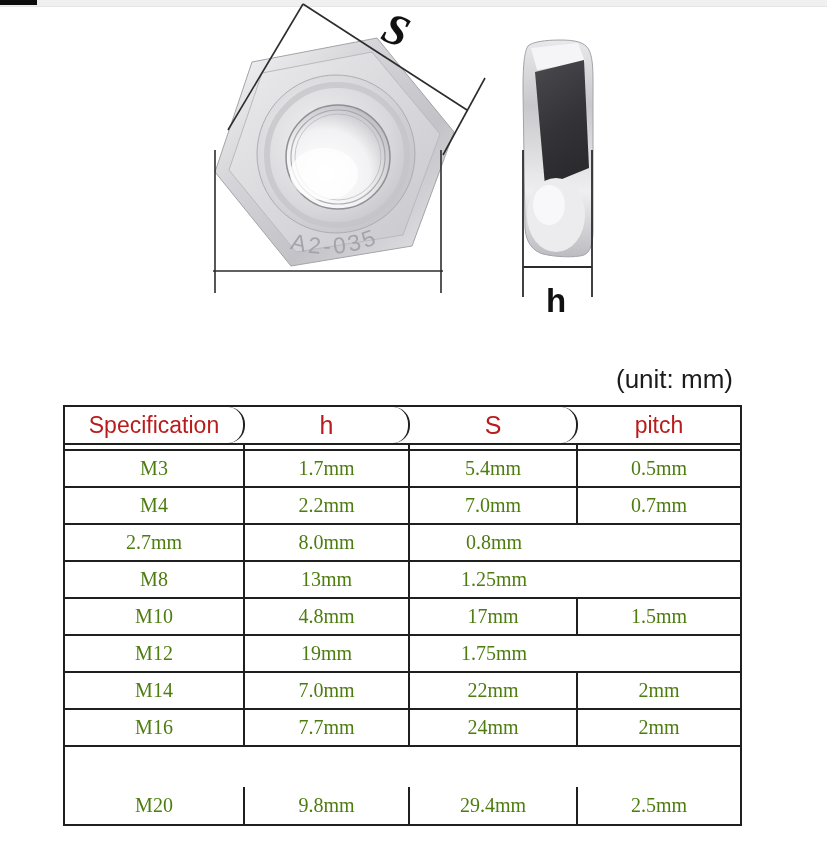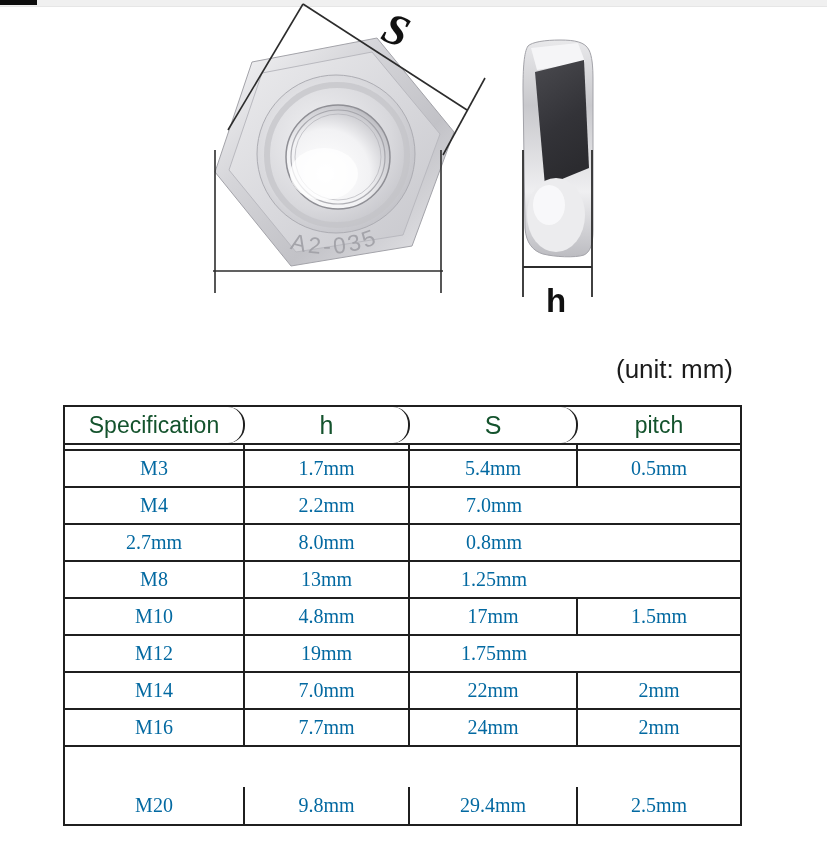--- a/index.html
+++ b/index.html
@@ -9,42 +9,42 @@
     font-family:"Liberation Sans", sans-serif;
     color:#161616;
   }
   
   .top-track{position:absolute;left:0;top:0;width:827px;height:6px;background:#f0f0f0;border-bottom:1px solid #e6e6e6;}
   .top-progress{position:absolute;left:0;top:0;width:37px;height:5px;background:#0d0d0d;}
   
   .figure{position:absolute;left:0;top:0;width:827px;height:345px;}
   
   .unit-note{
-    position:absolute;left:602px;top:351px;width:145px;height:36px;
+    position:absolute;left:602px;top:361px;width:145px;height:36px;
     text-align:center;font-size:26px;line-height:36px;color:#1b1b1b;letter-spacing:0px;
   }
   
   .spec-table{
     position:absolute;left:63px;top:405px;width:679px;
     border:2px solid #1f1f1f;box-sizing:border-box;background:#fff;
   }
   .trow{display:grid;grid-template-columns:180px 165px 168px 162px;box-sizing:border-box;border-bottom:2px solid #1f1f1f;}
   .trow.header{height:38px;}
   .trow.spacer{height:6px;}
   .trow.data{height:37px;}
   .trow:last-child{border-bottom:none;margin-top:40px;}
   .cell{
     box-sizing:border-box;border-right:2px solid #1f1f1f;
     display:flex;align-items:center;justify-content:center;
     overflow:hidden;white-space:nowrap;
   }
   .cell:last-child{border-right:none;}
-  .header .cell{font-family:"Liberation Sans", sans-serif;font-size:23px;color:#14532d;border-radius:17px;}
+  .header .cell{font-family:"Liberation Sans", sans-serif;font-size:23px;color:#b91c1c;border-radius:17px;}
   .header .cell.dim{font-size:25px;}
-  .data .cell{font-family:"Liberation Serif", serif;font-size:20px;color:#0369a1;}
+  .data .cell{font-family:"Liberation Serif", serif;font-size:20px;color:#4d7c0f;}
   .dim-label-s{font-family:"Liberation Serif", serif;font-style:italic;font-weight:bold;font-size:44px;fill:#111111;}
   .dim-label-h{font-family:"Liberation Sans", sans-serif;font-weight:bold;font-size:33px;fill:#111111;}
   .engraving{font-family:"Liberation Sans", sans-serif;font-size:23px;fill:#a2a2a8;letter-spacing:3px;opacity:0.95;}
 </style>
 </head>
 <body>
 
 <div class="page">
 
   <div class="top-track"></div>
@@ -153,20 +153,21 @@
     <div class="trow data">
       <div class="cell">M3</div>
       <div class="cell">1.7mm</div>
       <div class="cell">5.4mm</div>
       <div class="cell">0.5mm</div>
     </div>
     <div class="trow data">
       <div class="cell">M4</div>
       <div class="cell">2.2mm</div>
       <div class="cell">7.0mm</div>
+      <div class="cell">0.7mm</div>
     </div>
     <div class="trow data">
       <div class="cell">2.7mm</div>
       <div class="cell">8.0mm</div>
       <div class="cell">0.8mm</div>
     </div>
     <div class="trow data">
       <div class="cell">M8</div>
       <div class="cell">13mm</div>
       <div class="cell">1.25mm</div>

